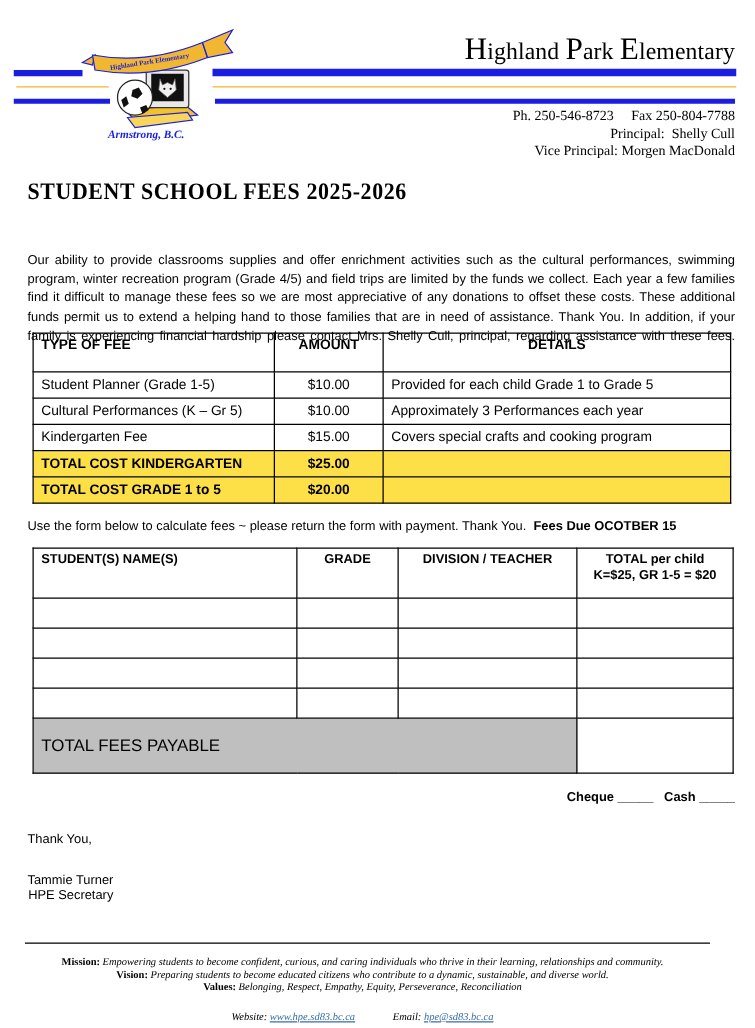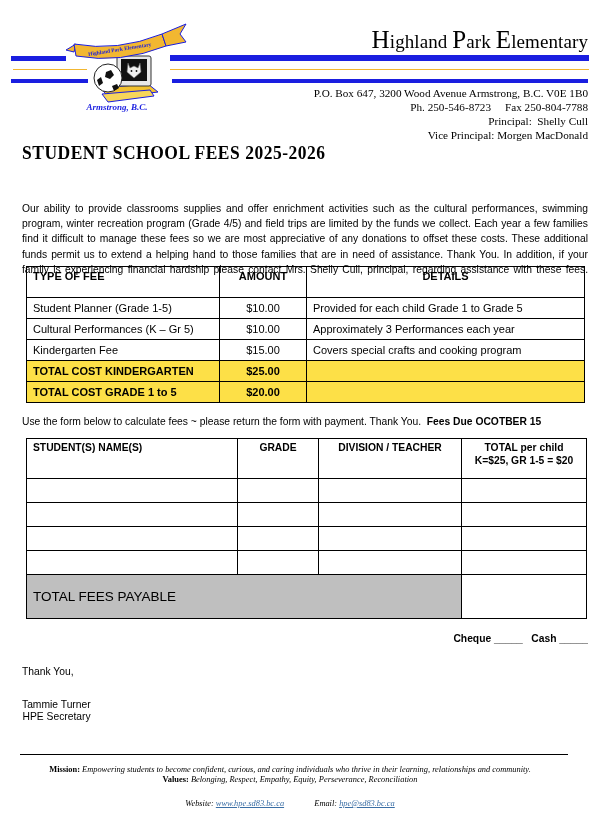--- a/index.html
+++ b/index.html
@@ -96,21 +96,20 @@
       <text x="58" y="29" font-size="5.5" font-weight="bold" fill="#1a1ee0" text-anchor="middle" transform="rotate(-9 58 29)" font-family="Liberation Serif, serif">Highland Park Elementary</text>
     </g>
     <text x="55" y="88" font-size="9" font-style="italic" font-weight="bold" fill="#1a1ee0" text-anchor="middle" font-family="Liberation Serif, serif">Armstrong, B.C.</text>
   </svg>
 
   <div class="school-name">
     <span><span class="cap">H</span><span>ighland </span></span><span><span class="cap">P</span><span>ark </span></span><span><span class="cap">E</span><span>lementary</span></span>
   </div>
 
   <div class="address-block">
-    <div>P.O. Box 647, 3200 Wood Avenue Armstrong, B.C. V0E 1B0</div>
     <div style="white-space:pre;">Ph. 250-546-8723     Fax 250-804-7788</div>
     <div style="white-space:pre;">Principal:  Shelly Cull</div>
     <div>Vice Principal: Morgen MacDonald</div>
   </div>
 </div>
 
 <div class="title">STUDENT SCHOOL FEES 2025-2026</div>
 
 <div class="intro">Our ability to provide classrooms supplies and offer enrichment activities such as the cultural performances, swimming program, winter recreation program (Grade 4/5) and field trips are limited by the funds we collect. Each year a few families find it difficult to manage these fees so we are most appreciative of any donations to offset these costs. These additional funds permit us to extend a helping hand to those families that are in need of assistance. Thank You. In addition, if your family is experiencing financial hardship please contact Mrs. Shelly Cull, principal, regarding assistance with these fees.</div>
 
@@ -209,20 +208,21 @@
 
 <div class="closing">Thank You,</div>
 <div class="signer">
   <div>Tammie Turner</div>
   <div>HPE Secretary</div>
 </div>
 
 <div class="footer-rule"></div>
 <div class="footer">
   <div><b>Mission:</b> <i>Empowering students to become confident, curious, and caring individuals who thrive in their learning, relationships and community.</i></div>
+  <div><b>Vision:</b> <i>Preparing students to become educated citizens who contribute to a dynamic, sustainable, and diverse world.</i></div>
   <div><b>Values:</b> <i>Belonging, Respect, Empathy, Equity, Perseverance, Reconciliation</i></div>
   <div class="links">
     <span>Website:</span>
     <a>www.hpe.sd83.bc.ca</a>
     <span style="display:inline-block; width:26px;"></span>
     <span>Email:</span>
     <a>hpe@sd83.bc.ca</a>
   </div>
 </div>
 

